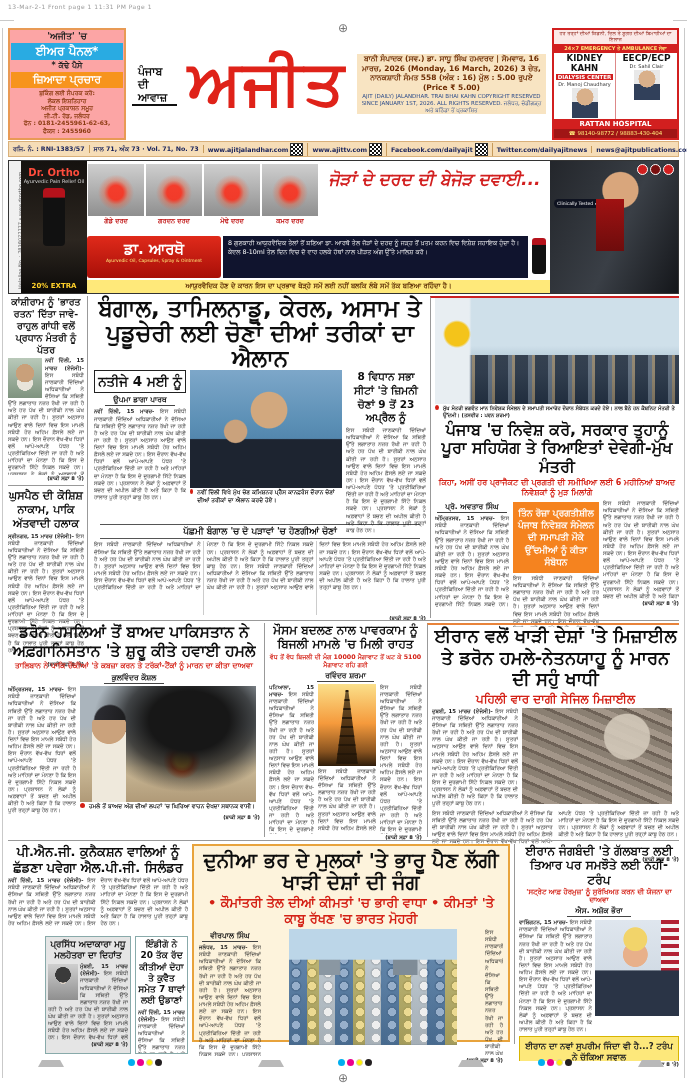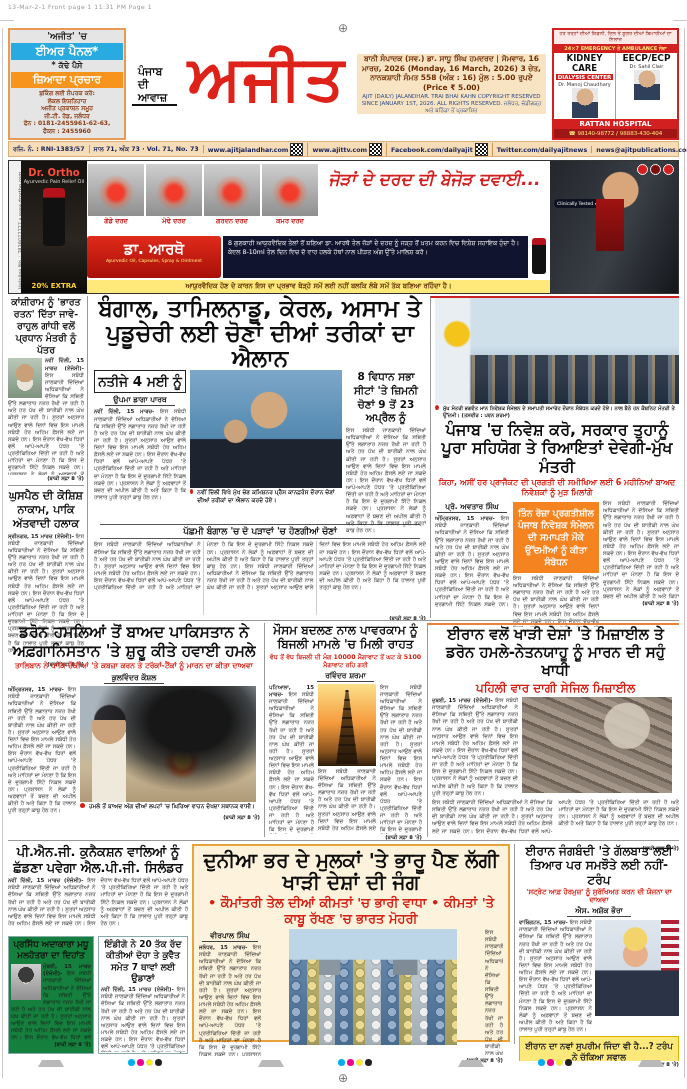--- a/index.html
+++ b/index.html
@@ -4,30 +4,30 @@
 <style>
   html,body{margin:0;padding:0;background:#ffffff;}
   .sheet{position:relative;width:687px;height:1089px;background:#fff;overflow:hidden;
          font-family:"DejaVu Sans",sans-serif;color:#111;}
   .abs{position:absolute;}
   .printline{top:3px;left:8px;font-size:6px;color:#9a9a9a;letter-spacing:.5px;}
   .regmark{color:#777;font-size:12px;line-height:1;}
   .trim{background:#c9c9c9;}
   
   .masthead{top:28px;left:8px;width:671px;height:112px;display:flex;}
-  .sideadL{width:118px;height:112px;border:2px solid #e89a55;background:#e5e5e5;
+  .sideadL{width:118px;height:112px;border:2px solid #e89a55;background:#fca5a5;
            text-align:center;font-size:7px;line-height:1.25;color:#7a2a00;font-weight:bold;box-sizing:border-box;padding:1px;}
   .sideadL .b1{font-size:9px;color:#222;}
   .sideadL .b2{background:#29abe2;color:#fff;font-size:12px;padding:1px 0;margin:1px 0;}
   .sideadL .b3{font-size:8px;color:#222;}
   .sideadL .b4{background:#f7941d;color:#fff;font-size:11px;padding:1px 0;margin:1px 0;}
   .sideadL .tiny{font-size:6px;color:#8a3a10;}
   .mastc{flex:1;display:flex;flex-direction:row;align-items:center;box-sizing:border-box;padding:0 6px;gap:11px;}
   .tagline{font-size:11px;font-weight:bold;border-bottom:2px solid #111;padding:0 6px;margin-top:2px;}
-  .logo{font-size:62px;font-weight:bold;color:#df2219;line-height:1.0;margin-top:-2px;letter-spacing:2px;font-family:Liberation Mono, monospace;}
+  .logo{font-size:62px;font-weight:bold;color:#df2219;line-height:1.0;margin-top:-2px;letter-spacing:2px;}
   .datebar{background:#f8e4c2;width:100%;box-sizing:border-box;text-align:center;margin-top:0px;}
   .dateline{font-size:7.5px;font-weight:bold;color:#6b2a00;line-height:1.3;}
   .cpline{font-size:5.5px;color:#2a4a8a;line-height:1.3;}
   .sideadR{width:127px;height:112px;border:2px solid #d21f1f;background:#fff;box-sizing:border-box;
            font-size:6px;text-align:center;overflow:hidden;}
   .sideadR .top{background:#fbe9e7;color:#8a1a10;font-size:5px;line-height:1.15;padding:1px;}
   .sideadR .ban{background:#d21f1f;color:#ffe97a;font-size:5px;font-weight:bold;padding:1px 0;}
   .sideadR .mid{display:flex;}
   .sideadR .mc{flex:1;border-right:1px solid #d88;}
   .kidney{font-size:8.5px;font-weight:bold;color:#111;}
@@ -212,21 +212,21 @@
       <div class="datebar">
         <div class="dateline">ਬਾਨੀ ਸੰਪਾਦਕ (ਸਵ.) ਡਾ. ਸਾਧੂ ਸਿੰਘ ਹਮਦਰਦ | ਸੋਮਵਾਰ, 16 ਮਾਰਚ, 2026 (Monday, 16 March, 2026) 3 ਚੇਤ, ਨਾਨਕਸ਼ਾਹੀ ਸੰਮਤ 558 (ਅੰਕ : 16) ਮੁੱਲ : 5.00 ਰੁਪਏ (Price ₹ 5.00)</div>
         <div class="cpline">AJIT (DAILY) JALANDHAR. TRAI BHAI KAHN COPYRIGHT RESERVED SINCE JANUARY 1ST, 2026. ALL RIGHTS RESERVED. ਜਲੰਧਰ, ਚੰਡੀਗੜ੍ਹ ਅਤੇ ਬਠਿੰਡਾ ਤੋਂ ਪ੍ਰਕਾਸ਼ਿਤ</div>
       </div>
     </div>
     <div class="sideadR">
       <div class="top">ਹਰ ਤਰ੍ਹਾਂ ਦੀਆਂ ਕਿਡਨੀ, ਦਿਲ ਤੇ ਸ਼ੂਗਰ ਦੀਆਂ ਬਿਮਾਰੀਆਂ ਦਾ ਇਲਾਜ</div>
       <div class="ban">24×7 EMERGENCY ਤੇ AMBULANCE ਸੇਵਾ</div>
       <div class="mid">
         <div class="mc">
-          <div class="kidney">KIDNEY CARE</div>
+          <div class="kidney">KIDNEY KAHN</div>
           <div class="dial">DIALYSIS CENTER</div>
           <div class="docn">Dr. Manoj Chaudhary</div>
           <div class="docphoto"></div>
         </div>
         <div class="mc" style="border-right:none;">
           <div class="eecp">EECP/ECP</div>
           <div class="docn">Dr. Sahil Clair</div>
           <div class="docphoto"></div>
         </div>
       </div>
@@ -267,25 +267,25 @@
       <div class="packextra">20% EXTRA</div>
     </div>
     <div class="admain">
       <div class="adrow1">
         <div class="paincell">
             <div class="painimg"></div>
             <div class="painlbl">ਗੋਡੇ ਦਰਦ</div>
           </div>
         <div class="paincell">
             <div class="painimg"></div>
-            <div class="painlbl">ਮੋਢੇ ਦਰਦ</div>
+            <div class="painlbl">ਗਰਦਨ ਦਰਦ</div>
           </div>
         <div class="paincell">
             <div class="painimg"></div>
-            <div class="painlbl">ਗਰਦਨ ਦਰਦ</div>
+            <div class="painlbl">ਮੋਢੇ ਦਰਦ</div>
           </div>
         <div class="paincell">
             <div class="painimg"></div>
             <div class="painlbl">ਕਮਰ ਦਰਦ</div>
           </div>
         <div class="adheadline">ਜੋੜਾਂ ਦੇ ਦਰਦ ਦੀ ਬੇਜੋੜ ਦਵਾਈ...</div>
       </div>
       <div class="adrow2">
         <div class="brandbox">
           <div class="bn">ਡਾ. ਆਰਥੋ</div>
@@ -430,21 +430,21 @@
             </div>
           </div>
           <div class="body" style="flex:1;height:150px;">
             <span>ਇਸ ਸਬੰਧੀ ਜਾਣਕਾਰੀ ਦਿੰਦਿਆਂ ਅਧਿਕਾਰੀਆਂ ਨੇ ਦੱਸਿਆ ਕਿ ਸਥਿਤੀ ਉੱਤੇ ਲਗਾਤਾਰ ਨਜ਼ਰ ਰੱਖੀ ਜਾ ਰਹੀ ਹੈ ਅਤੇ ਹਰ ਪੱਖ ਦੀ ਬਾਰੀਕੀ ਨਾਲ ਘੋਖ ਕੀਤੀ ਜਾ ਰਹੀ ਹੈ। ਸੂਤਰਾਂ ਅਨੁਸਾਰ ਆਉਣ ਵਾਲੇ ਦਿਨਾਂ ਵਿਚ ਇਸ ਮਾਮਲੇ ਸਬੰਧੀ ਹੋਰ ਅਹਿਮ ਫ਼ੈਸਲੇ ਲਏ ਜਾ ਸਕਦੇ ਹਨ। ਇਸ ਦੌਰਾਨ ਵੱਖ-ਵੱਖ ਧਿਰਾਂ ਵਲੋਂ ਆਪੋ-ਆਪਣੇ ਪੱਧਰ 'ਤੇ ਪ੍ਰਤੀਕਿਰਿਆ ਦਿੱਤੀ ਜਾ ਰਹੀ ਹੈ ਅਤੇ ਮਾਹਿਰਾਂ ਦਾ ਮੰਨਣਾ ਹੈ ਕਿ ਇਸ ਦੇ ਦੂਰਗਾਮੀ ਸਿੱਟੇ ਨਿਕਲ ਸਕਦੇ ਹਨ। ਪ੍ਰਸ਼ਾਸਨ ਨੇ ਲੋਕਾਂ ਨੂੰ ਅਫ਼ਵਾਹਾਂ ਤੋਂ ਬਚਣ ਦੀ ਅਪੀਲ ਕੀਤੀ ਹੈ ਅਤੇ ਕਿਹਾ ਹੈ ਕਿ ਹਾਲਾਤ ਪੂਰੀ ਤਰ੍ਹਾਂ ਕਾਬੂ ਹੇਠ ਹਨ।</span>
           </div>
         </div>
         <div class="more">(ਬਾਕੀ ਸਫ਼ਾ 8 'ਤੇ)</div>
       </div>
 
       <div class="colB3">
-        <div class="hl" style="font-size:15px;line-height:1.2;">ਈਰਾਨ ਵਲੋਂ ਖਾੜੀ ਦੇਸ਼ਾਂ 'ਤੇ ਮਿਜ਼ਾਈਲ ਤੇ ਡਰੋਨ ਹਮਲੇ-ਨੇਤਨਯਾਹੂ ਨੂੰ ਮਾਰਨ ਦੀ ਸਹੁੰ ਖਾਧੀ</div>
+        <div class="hl" style="font-size:18px;line-height:1.2;">ਈਰਾਨ ਵਲੋਂ ਖਾੜੀ ਦੇਸ਼ਾਂ 'ਤੇ ਮਿਜ਼ਾਈਲ ਤੇ ਡਰੋਨ ਹਮਲੇ-ਨੇਤਨਯਾਹੂ ਨੂੰ ਮਾਰਨ ਦੀ ਸਹੁੰ ਖਾਧੀ</div>
         <div class="sub" style="font-size:12px;margin:2px 0;">ਪਹਿਲੀ ਵਾਰ ਦਾਗੀ ਸੇਜਿਲ ਮਿਜ਼ਾਈਲ</div>
         <div class="rowflex">
           <div class="body" style="width:86px;height:100px;">
             <span class="dl">ਦੁਬਈ, 15 ਮਾਰਚ (ਏਜੰਸੀ)-</span>
             <span>ਇਸ ਸਬੰਧੀ ਜਾਣਕਾਰੀ ਦਿੰਦਿਆਂ ਅਧਿਕਾਰੀਆਂ ਨੇ ਦੱਸਿਆ ਕਿ ਸਥਿਤੀ ਉੱਤੇ ਲਗਾਤਾਰ ਨਜ਼ਰ ਰੱਖੀ ਜਾ ਰਹੀ ਹੈ ਅਤੇ ਹਰ ਪੱਖ ਦੀ ਬਾਰੀਕੀ ਨਾਲ ਘੋਖ ਕੀਤੀ ਜਾ ਰਹੀ ਹੈ। ਸੂਤਰਾਂ ਅਨੁਸਾਰ ਆਉਣ ਵਾਲੇ ਦਿਨਾਂ ਵਿਚ ਇਸ ਮਾਮਲੇ ਸਬੰਧੀ ਹੋਰ ਅਹਿਮ ਫ਼ੈਸਲੇ ਲਏ ਜਾ ਸਕਦੇ ਹਨ। ਇਸ ਦੌਰਾਨ ਵੱਖ-ਵੱਖ ਧਿਰਾਂ ਵਲੋਂ ਆਪੋ-ਆਪਣੇ ਪੱਧਰ 'ਤੇ ਪ੍ਰਤੀਕਿਰਿਆ ਦਿੱਤੀ ਜਾ ਰਹੀ ਹੈ ਅਤੇ ਮਾਹਿਰਾਂ ਦਾ ਮੰਨਣਾ ਹੈ ਕਿ ਇਸ ਦੇ ਦੂਰਗਾਮੀ ਸਿੱਟੇ ਨਿਕਲ ਸਕਦੇ ਹਨ। ਪ੍ਰਸ਼ਾਸਨ ਨੇ ਲੋਕਾਂ ਨੂੰ ਅਫ਼ਵਾਹਾਂ ਤੋਂ ਬਚਣ ਦੀ ਅਪੀਲ ਕੀਤੀ ਹੈ ਅਤੇ ਕਿਹਾ ਹੈ ਕਿ ਹਾਲਾਤ ਪੂਰੀ ਤਰ੍ਹਾਂ ਕਾਬੂ ਹੇਠ ਹਨ।</span>
           </div>
           <div class="ph ph-rubble"></div>
         </div>
         <div class="body" style="height:46px;column-count:2;column-gap:6px;margin-top:2px;">
           <span>ਇਸ ਸਬੰਧੀ ਜਾਣਕਾਰੀ ਦਿੰਦਿਆਂ ਅਧਿਕਾਰੀਆਂ ਨੇ ਦੱਸਿਆ ਕਿ ਸਥਿਤੀ ਉੱਤੇ ਲਗਾਤਾਰ ਨਜ਼ਰ ਰੱਖੀ ਜਾ ਰਹੀ ਹੈ ਅਤੇ ਹਰ ਪੱਖ ਦੀ ਬਾਰੀਕੀ ਨਾਲ ਘੋਖ ਕੀਤੀ ਜਾ ਰਹੀ ਹੈ। ਸੂਤਰਾਂ ਅਨੁਸਾਰ ਆਉਣ ਵਾਲੇ ਦਿਨਾਂ ਵਿਚ ਇਸ ਮਾਮਲੇ ਸਬੰਧੀ ਹੋਰ ਅਹਿਮ ਫ਼ੈਸਲੇ ਲਏ ਜਾ ਸਕਦੇ ਹਨ। ਇਸ ਦੌਰਾਨ ਵੱਖ-ਵੱਖ ਧਿਰਾਂ ਵਲੋਂ ਆਪੋ-ਆਪਣੇ ਪੱਧਰ 'ਤੇ ਪ੍ਰਤੀਕਿਰਿਆ ਦਿੱਤੀ ਜਾ ਰਹੀ ਹੈ ਅਤੇ ਮਾਹਿਰਾਂ ਦਾ ਮੰਨਣਾ ਹੈ ਕਿ ਇਸ ਦੇ ਦੂਰਗਾਮੀ ਸਿੱਟੇ ਨਿਕਲ ਸਕਦੇ ਹਨ। ਪ੍ਰਸ਼ਾਸਨ ਨੇ ਲੋਕਾਂ ਨੂੰ ਅਫ਼ਵਾਹਾਂ ਤੋਂ ਬਚਣ ਦੀ ਅਪੀਲ ਕੀਤੀ ਹੈ ਅਤੇ ਕਿਹਾ ਹੈ ਕਿ ਹਾਲਾਤ ਪੂਰੀ ਤਰ੍ਹਾਂ ਕਾਬੂ ਹੇਠ ਹਨ।</span>
@@ -455,21 +455,21 @@
 
     <div class="secC">
 
       <div class="colC1">
         <div class="hl" style="font-size:13px;line-height:1.2;">ਪੀ.ਐਨ.ਜੀ. ਕੁਨੈਕਸ਼ਨ ਵਾਲਿਆਂ ਨੂੰ ਛੱਡਣਾ ਪਵੇਗਾ ਐਲ.ਪੀ.ਜੀ. ਸਿਲੰਡਰ</div>
         <div class="body" style="height:56px;column-count:2;column-gap:5px;margin-top:2px;">
           <span class="dl">ਨਵੀਂ ਦਿੱਲੀ, 15 ਮਾਰਚ (ਏਜੰਸੀ)-</span>
           <span>ਇਸ ਸਬੰਧੀ ਜਾਣਕਾਰੀ ਦਿੰਦਿਆਂ ਅਧਿਕਾਰੀਆਂ ਨੇ ਦੱਸਿਆ ਕਿ ਸਥਿਤੀ ਉੱਤੇ ਲਗਾਤਾਰ ਨਜ਼ਰ ਰੱਖੀ ਜਾ ਰਹੀ ਹੈ ਅਤੇ ਹਰ ਪੱਖ ਦੀ ਬਾਰੀਕੀ ਨਾਲ ਘੋਖ ਕੀਤੀ ਜਾ ਰਹੀ ਹੈ। ਸੂਤਰਾਂ ਅਨੁਸਾਰ ਆਉਣ ਵਾਲੇ ਦਿਨਾਂ ਵਿਚ ਇਸ ਮਾਮਲੇ ਸਬੰਧੀ ਹੋਰ ਅਹਿਮ ਫ਼ੈਸਲੇ ਲਏ ਜਾ ਸਕਦੇ ਹਨ। ਇਸ ਦੌਰਾਨ ਵੱਖ-ਵੱਖ ਧਿਰਾਂ ਵਲੋਂ ਆਪੋ-ਆਪਣੇ ਪੱਧਰ 'ਤੇ ਪ੍ਰਤੀਕਿਰਿਆ ਦਿੱਤੀ ਜਾ ਰਹੀ ਹੈ ਅਤੇ ਮਾਹਿਰਾਂ ਦਾ ਮੰਨਣਾ ਹੈ ਕਿ ਇਸ ਦੇ ਦੂਰਗਾਮੀ ਸਿੱਟੇ ਨਿਕਲ ਸਕਦੇ ਹਨ। ਪ੍ਰਸ਼ਾਸਨ ਨੇ ਲੋਕਾਂ ਨੂੰ ਅਫ਼ਵਾਹਾਂ ਤੋਂ ਬਚਣ ਦੀ ਅਪੀਲ ਕੀਤੀ ਹੈ ਅਤੇ ਕਿਹਾ ਹੈ ਕਿ ਹਾਲਾਤ ਪੂਰੀ ਤਰ੍ਹਾਂ ਕਾਬੂ ਹੇਠ ਹਨ।</span>
         </div>
         <div class="rowflex" style="margin-top:3px;">
-          <div class="minibox" style="width:86px;background:#15803d;">
+          <div class="minibox" style="width:86px;background:#e5e5e5;margin-left:37px;">
             <div class="hl" style="font-size:8.8px;line-height:1.25;">ਪ੍ਰਸਿੱਧ ਅਦਾਕਾਰਾ ਮਧੂ ਮਲਹੋਤਰਾ ਦਾ ਦਿਹਾਂਤ</div>
             <div class="body" style="height:78px;margin-top:2px;">
               <span class="ph ph-actress"></span>
               <span class="dl">ਮੁੰਬਈ, 15 ਮਾਰਚ (ਏਜੰਸੀ)-</span>
               <span>ਇਸ ਸਬੰਧੀ ਜਾਣਕਾਰੀ ਦਿੰਦਿਆਂ ਅਧਿਕਾਰੀਆਂ ਨੇ ਦੱਸਿਆ ਕਿ ਸਥਿਤੀ ਉੱਤੇ ਲਗਾਤਾਰ ਨਜ਼ਰ ਰੱਖੀ ਜਾ ਰਹੀ ਹੈ ਅਤੇ ਹਰ ਪੱਖ ਦੀ ਬਾਰੀਕੀ ਨਾਲ ਘੋਖ ਕੀਤੀ ਜਾ ਰਹੀ ਹੈ। ਸੂਤਰਾਂ ਅਨੁਸਾਰ ਆਉਣ ਵਾਲੇ ਦਿਨਾਂ ਵਿਚ ਇਸ ਮਾਮਲੇ ਸਬੰਧੀ ਹੋਰ ਅਹਿਮ ਫ਼ੈਸਲੇ ਲਏ ਜਾ ਸਕਦੇ ਹਨ। ਇਸ ਦੌਰਾਨ ਵੱਖ-ਵੱਖ ਧਿਰਾਂ ਵਲੋਂ ਆਪੋ-ਆਪਣੇ ਪੱਧਰ 'ਤੇ ਪ੍ਰਤੀਕਿਰਿਆ ਦਿੱਤੀ ਜਾ ਰਹੀ ਹੈ ਅਤੇ ਮਾਹਿਰਾਂ ਦਾ ਮੰਨਣਾ ਹੈ ਕਿ ਇਸ ਦੇ ਦੂਰਗਾਮੀ ਸਿੱਟੇ ਨਿਕਲ ਸਕਦੇ ਹਨ। ਪ੍ਰਸ਼ਾਸਨ ਨੇ ਲੋਕਾਂ ਨੂੰ ਅਫ਼ਵਾਹਾਂ ਤੋਂ ਬਚਣ ਦੀ ਅਪੀਲ ਕੀਤੀ ਹੈ ਅਤੇ ਕਿਹਾ ਹੈ ਕਿ ਹਾਲਾਤ ਪੂਰੀ ਤਰ੍ਹਾਂ ਕਾਬੂ ਹੇਠ ਹਨ।</span>
             </div>
             <div class="more">(ਬਾਕੀ ਸਫ਼ਾ 8 'ਤੇ)</div>
           </div>
           <div class="minibox" style="flex:1;">
             <div class="hl" style="font-size:9px;line-height:1.25;">ਇੰਡੀਗੋ ਨੇ 20 ਤੱਕ ਰੱਦ ਕੀਤੀਆਂ ਦੋਹਾ ਤੇ ਕੁਵੈਤ ਸਮੇਤ 7 ਥਾਵਾਂ ਲਈ ਉਡਾਣਾਂ</div>

